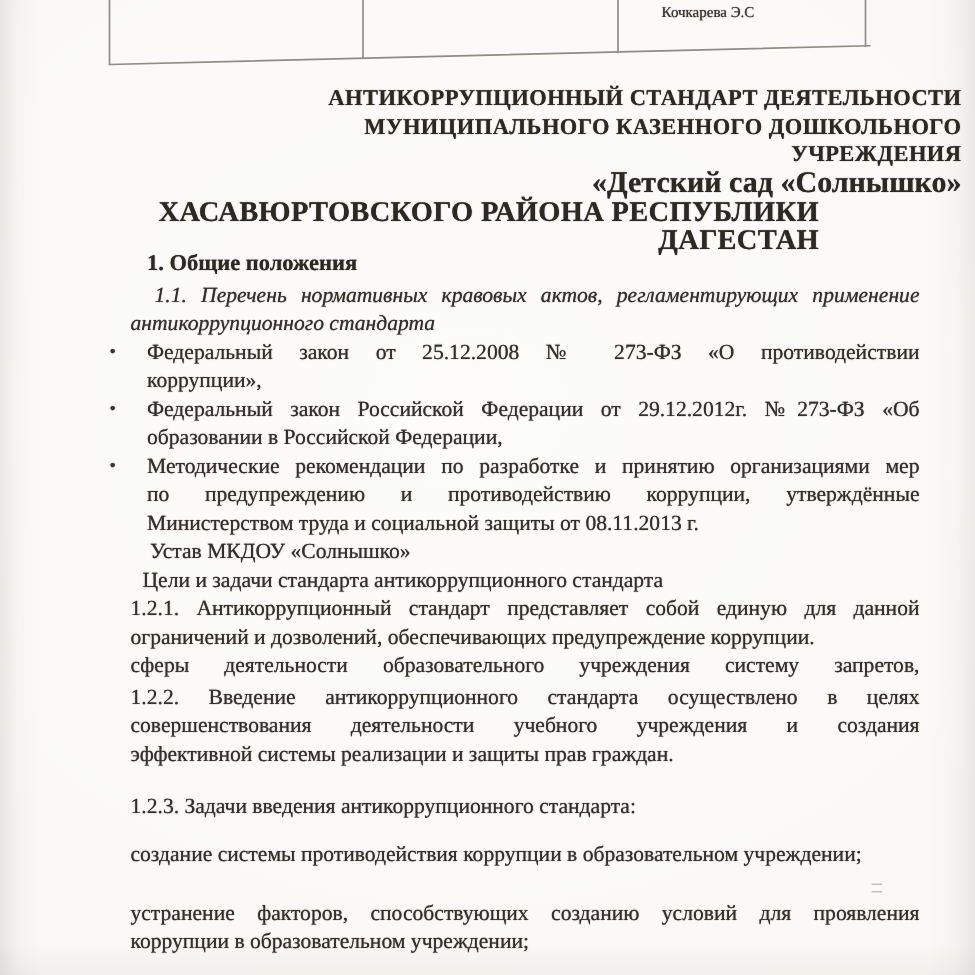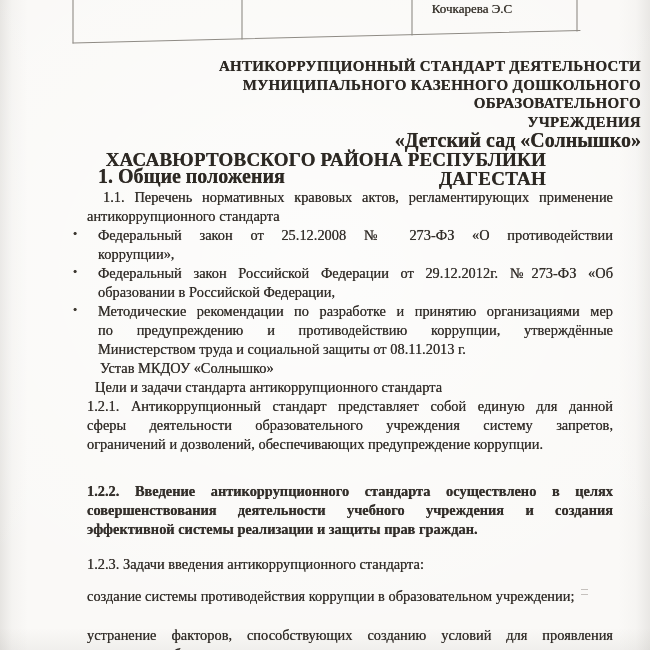--- a/index.html
+++ b/index.html
@@ -12,52 +12,52 @@
       radial-gradient(ellipse 620px 520px at 48% 42%, rgba(255,255,255,0.55), rgba(255,255,255,0) 75%),
       linear-gradient(90deg, rgba(110,104,96,0.14), rgba(110,104,96,0.04) 12px, rgba(110,104,96,0) 28px),
       linear-gradient(270deg, rgba(110,104,96,0.12), rgba(110,104,96,0.03) 14px, rgba(110,104,96,0) 32px),
       linear-gradient(0deg, rgba(110,104,96,0.07), rgba(110,104,96,0) 22px);
   }
   .scan{ text-shadow:0 0 0.5px rgba(62,56,50,0.85), 0 0 1.2px rgba(62,56,50,0.18); }
 
   .table-svg{position:absolute;top:0;left:0;}
   .signature{
     position:absolute;top:1px;left:402px;width:140px;text-align:center;
-    font-size:13px;line-height:15px;color:#3a362f;
+    font-size:10px;line-height:15px;color:#3a362f;
   }
 
   .title-block{
     position:absolute;top:57px;left:5px;width:636px;text-align:right;
     font-weight:700;color:#2c2823;
   }
   .tl-main{font-size:15px;line-height:18.5px;letter-spacing:0.3px;}
   .tl-sub{font-size:20px;line-height:19px;}
   .tl-region{font-size:19px;line-height:19px;letter-spacing:0.2px;margin-right:95px;}
 
   .section-heading{
     position:absolute;top:167px;left:98px;
-    font-weight:700;font-size:20px;line-height:19px;color:#2c2823;
+    font-weight:700;font-size:15px;line-height:19px;color:#2c2823;
   }
 
   .flow{
     position:absolute;top:188px;left:87px;width:526px;
     font-size:14.4px;line-height:19px;
   }
   .jl{text-align:justify;text-justify:inter-word;}
   .st{text-align-last:justify;}
-  .it{}
+  .it{font-style:italic;}
   .ind{padding-left:16px;}
 
   ul.blist{list-style:none;margin:0;padding:0;}
   ul.blist li{position:relative;padding-left:11px;}
   .bmark{position:absolute;left:-14px;top:-1px;font-size:12px;color:#3a362f;}
 
   .ustav{margin-left:13px;}
   .goals{margin-left:8px;}
-  .mt12{margin-top:28px;font-weight:bold;}
+  .mt12{margin-top:2px;}
   .mt16{margin-top:16px;}
   .mt15{margin-top:13px;}
   .mt20{margin-top:20px;}
 
   .speck{
     position:absolute;left:581px;top:589px;width:7px;height:4px;opacity:.55;
     border-top:1px solid #9a958e;border-bottom:1px solid #9a958e;
   }
 </style>
 </head>
@@ -72,21 +72,20 @@
       <line x1="412" y1="0" x2="412" y2="35"></line>
       <line x1="577" y1="0" x2="577" y2="31"></line>
       <line x1="73" y1="43" x2="580" y2="30.5"></line>
     </g>
   </svg>
   <div class="signature">Кочкарева Э.С</div>
 
   <div class="title-block">
     <div class="tl-main">АНТИКОРРУПЦИОННЫЙ СТАНДАРТ ДЕЯТЕЛЬНОСТИ</div>
     <div class="tl-main">МУНИЦИПАЛЬНОГО КАЗЕННОГО ДОШКОЛЬНОГО</div>
-    <div class="tl-main">ОБРАЗОВАТЕЛЬНОГО</div>
     <div class="tl-main">УЧРЕЖДЕНИЯ</div>
     <div class="tl-sub">«Детский сад «Солнышко»</div>
     <div class="tl-region">ХАСАВЮРТОВСКОГО РАЙОНА РЕСПУБЛИКИ ДАГЕСТАН</div>
   </div>
 
   <div class="section-heading">1. Общие положения</div>
 
   <div class="flow">
 
     <div class="para it">
@@ -111,22 +110,22 @@
         <div class="jl st">по предупреждению и противодействию коррупции, утверждённые</div>
         <div class="jl">Министерством труда и социальной защиты от 08.11.2013 г.</div>
       </li>
     </ul>
 
     <div class="ustav">Устав МКДОУ «Солнышко»</div>
     <div class="goals">Цели и задачи стандарта антикоррупционного стандарта</div>
 
     <div class="para">
       <div class="jl st">1.2.1. Антикоррупционный стандарт представляет собой единую для данной</div>
+      <div class="jl">ограничений и дозволений, обеспечивающих предупреждение коррупции.</div>
       <div class="jl st">сферы деятельности образовательного учреждения систему запретов,</div>
-      <div class="jl">ограничений и дозволений, обеспечивающих предупреждение коррупции.</div>
     </div>
 
     <div class="para mt12">
       <div class="jl st">1.2.2. Введение антикоррупционного стандарта осуществлено в целях</div>
       <div class="jl st">совершенствования деятельности учебного учреждения и создания</div>
       <div class="jl">эффективной системы реализации и защиты прав граждан.</div>
     </div>
 
     <div class="para mt16">
       <div class="jl">1.2.3. Задачи введения антикоррупционного стандарта:</div>

